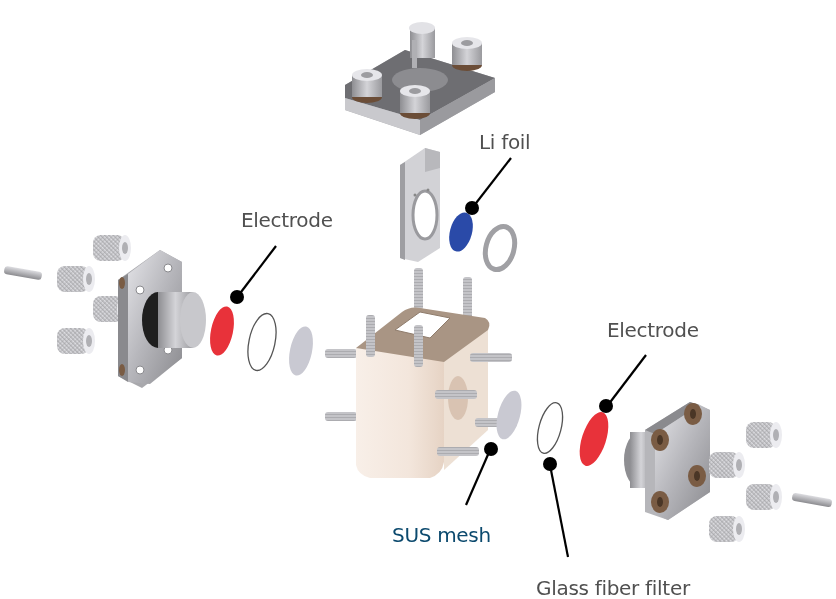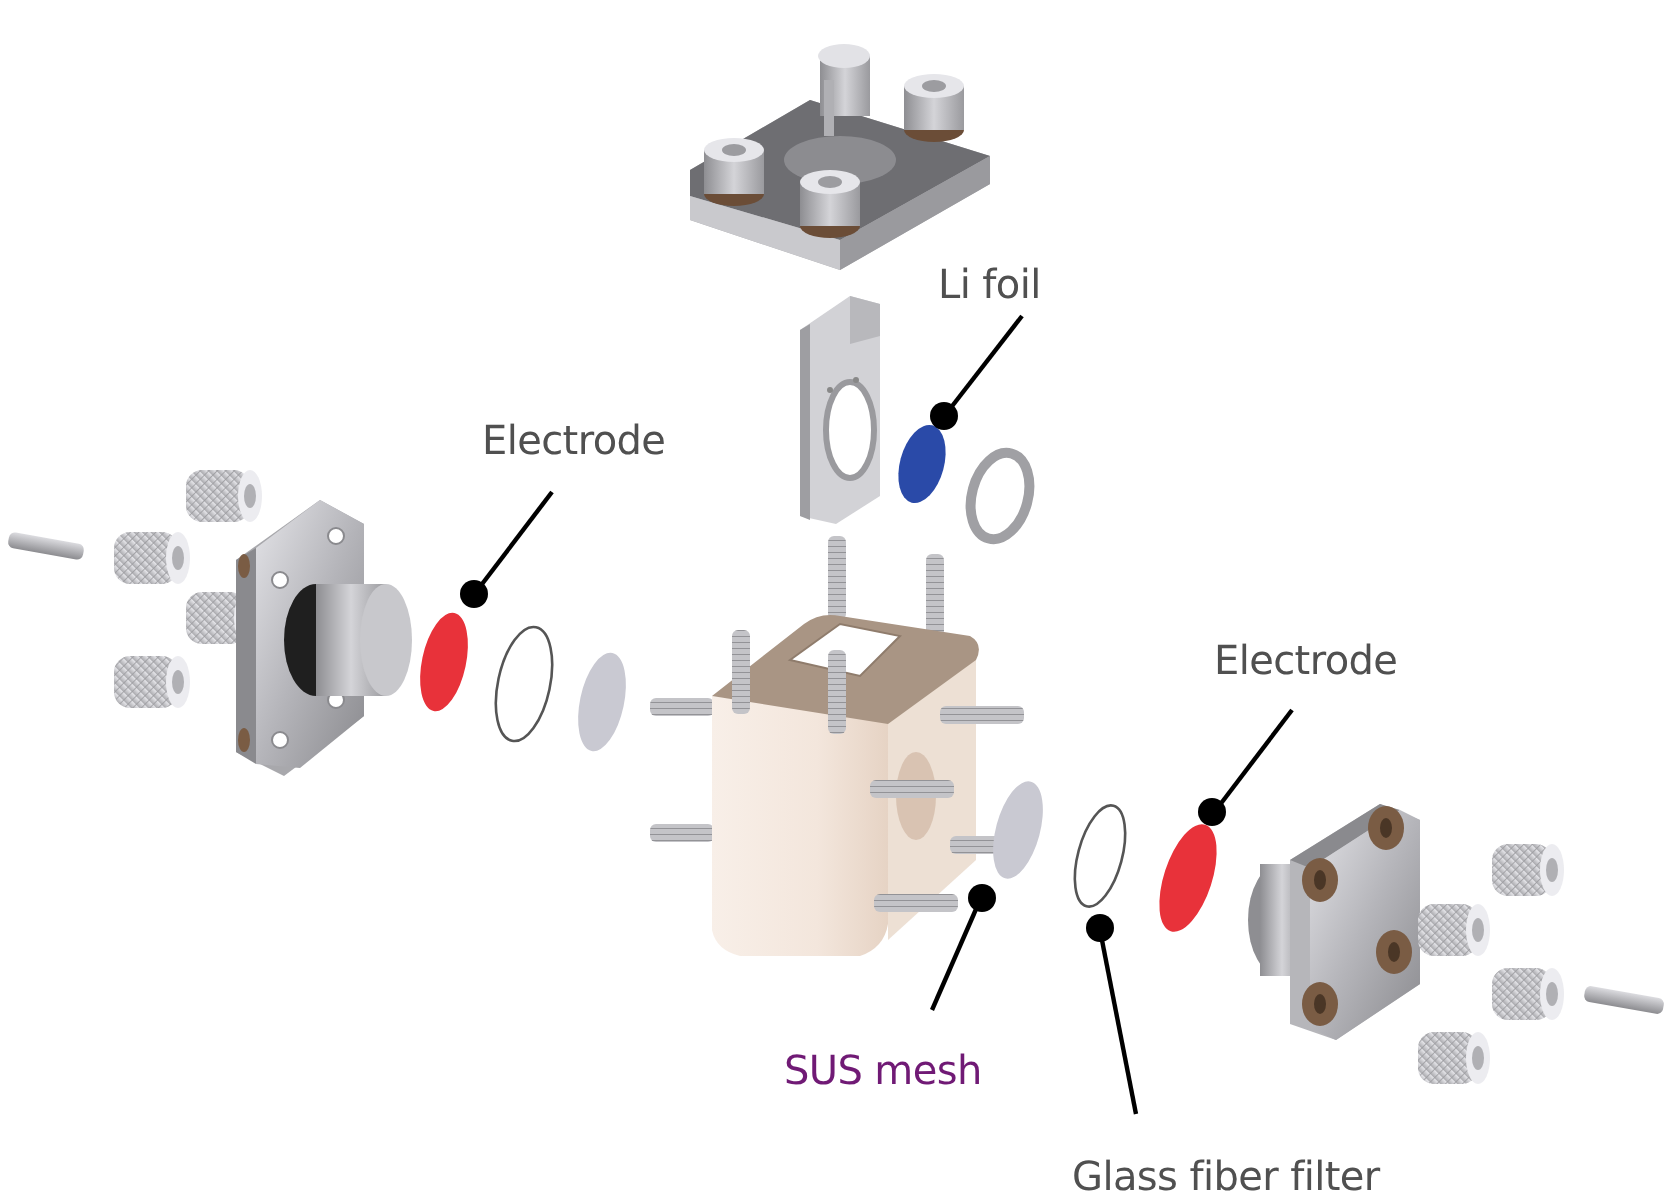--- a/index.html
+++ b/index.html
@@ -1,21 +1,21 @@
 <!DOCTYPE html>
 <html><head>
 <meta charset="utf-8">
 <style>
   html, body { margin: 0; padding: 0; background: #ffffff; }
   body { width: 836px; height: 599px; position: relative; overflow: hidden;
          font-family: "DejaVu Sans", "Liberation Sans", sans-serif; }
   #diagram { position: absolute; left: 0; top: 0; width: 836px; height: 599px; }
   .label { position: absolute; font-size: 20px; color: #505050; white-space: nowrap; letter-spacing: -0.3px; }
   #lbl-electrode-left { left: 241px; top: 208px; }
-  #lbl-li-foil { left: 469px; top: 130px; }
+  #lbl-li-foil { left: 479px; top: 130px; }
   #lbl-electrode-right { left: 607px; top: 318px; }
   #lbl-sus-mesh { left: 392px; top: 523px; }
   #lbl-glass-fiber { left: 536px; top: 576px; }
 </style>
 </head>
 <body>
 
 <svg id="diagram" viewBox="0 0 836 599" xmlns="http://www.w3.org/2000/svg">
   <defs>
     <linearGradient id="gMetal" x1="0" y1="0" x2="1" y2="1">
@@ -233,14 +233,14 @@
   </g>
   <g>
     <line x1="550" y1="465" x2="568" y2="557" stroke="#000" stroke-width="2.2"></line>
     <circle cx="550" cy="464" r="7" fill="#000"></circle>
   </g>
 </svg>
 
 <div class="label" id="lbl-electrode-left" style="color: rgb(80, 80, 80);">Electrode</div>
 <div class="label" id="lbl-li-foil" style="color: rgb(80, 80, 80);">Li foil</div>
 <div class="label" id="lbl-electrode-right" style="color: rgb(80, 80, 80);">Electrode</div>
-<div class="label" id="lbl-sus-mesh" style="color: #701a75;">SUS mesh</div>
+<div class="label" id="lbl-sus-mesh" style="color: #0c4a6e;">SUS mesh</div>
 <div class="label" id="lbl-glass-fiber" style="color: rgb(80, 80, 80);">Glass fiber filter</div>
 
 </body></html>

